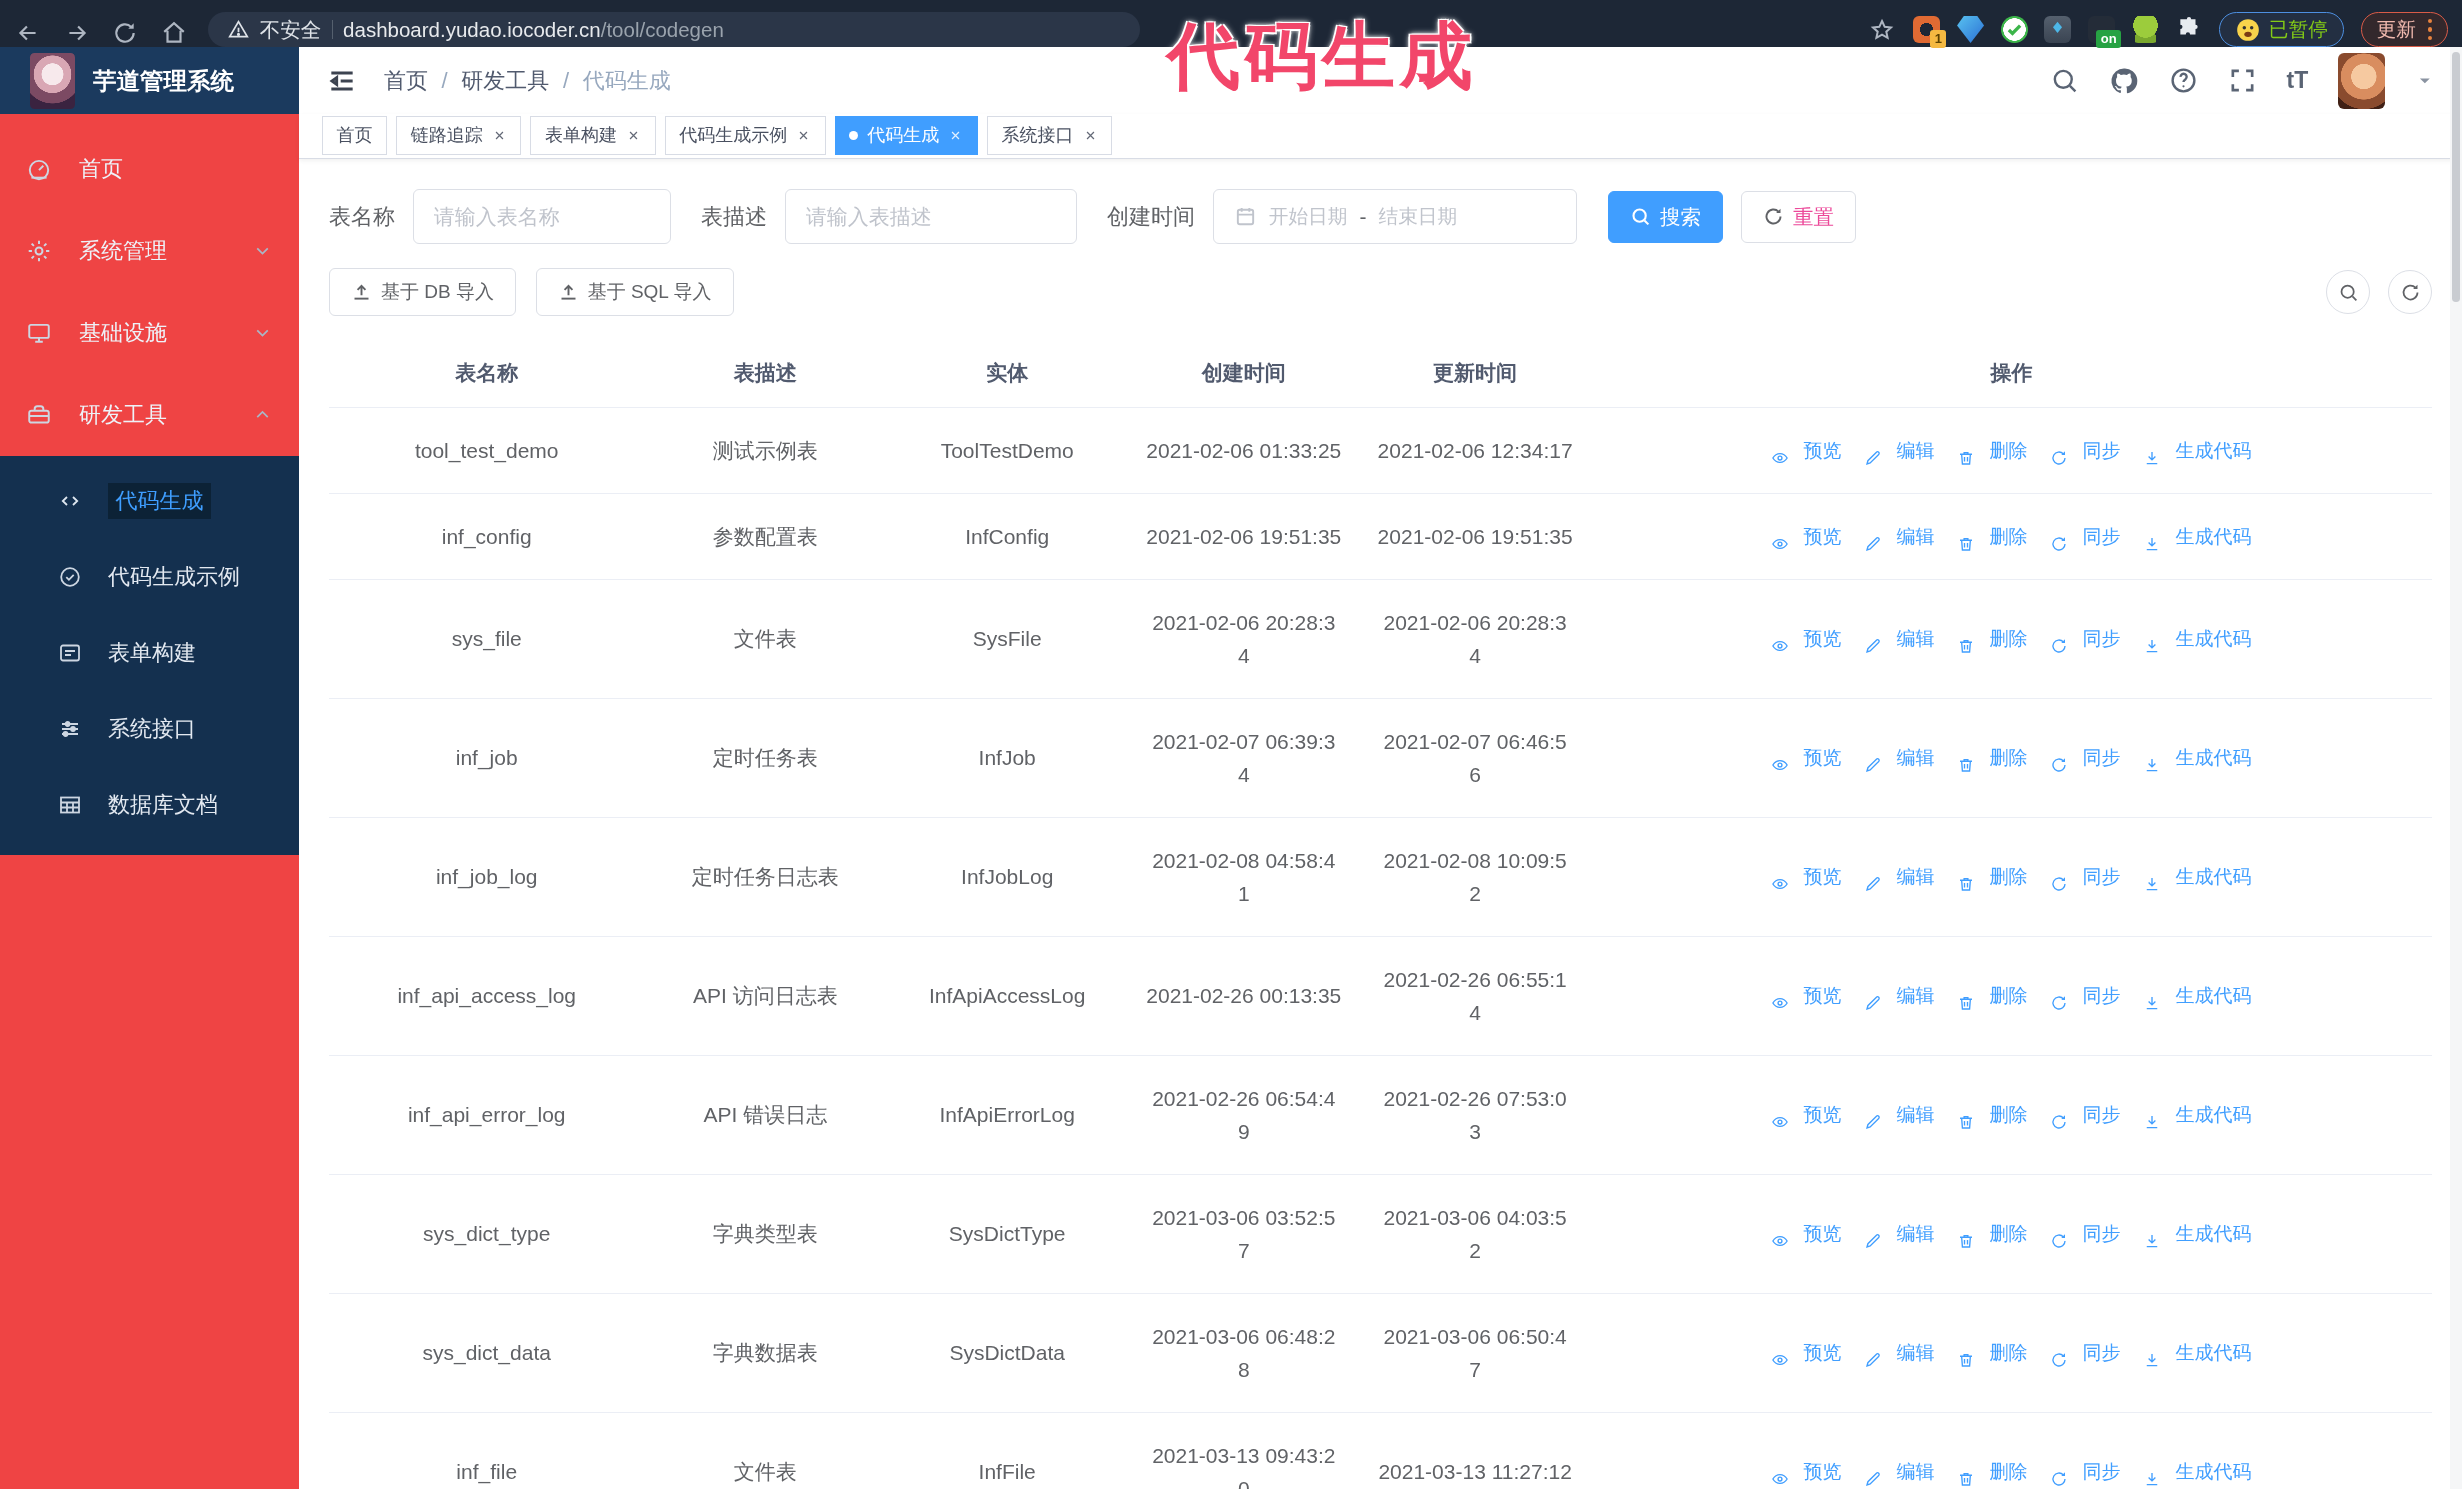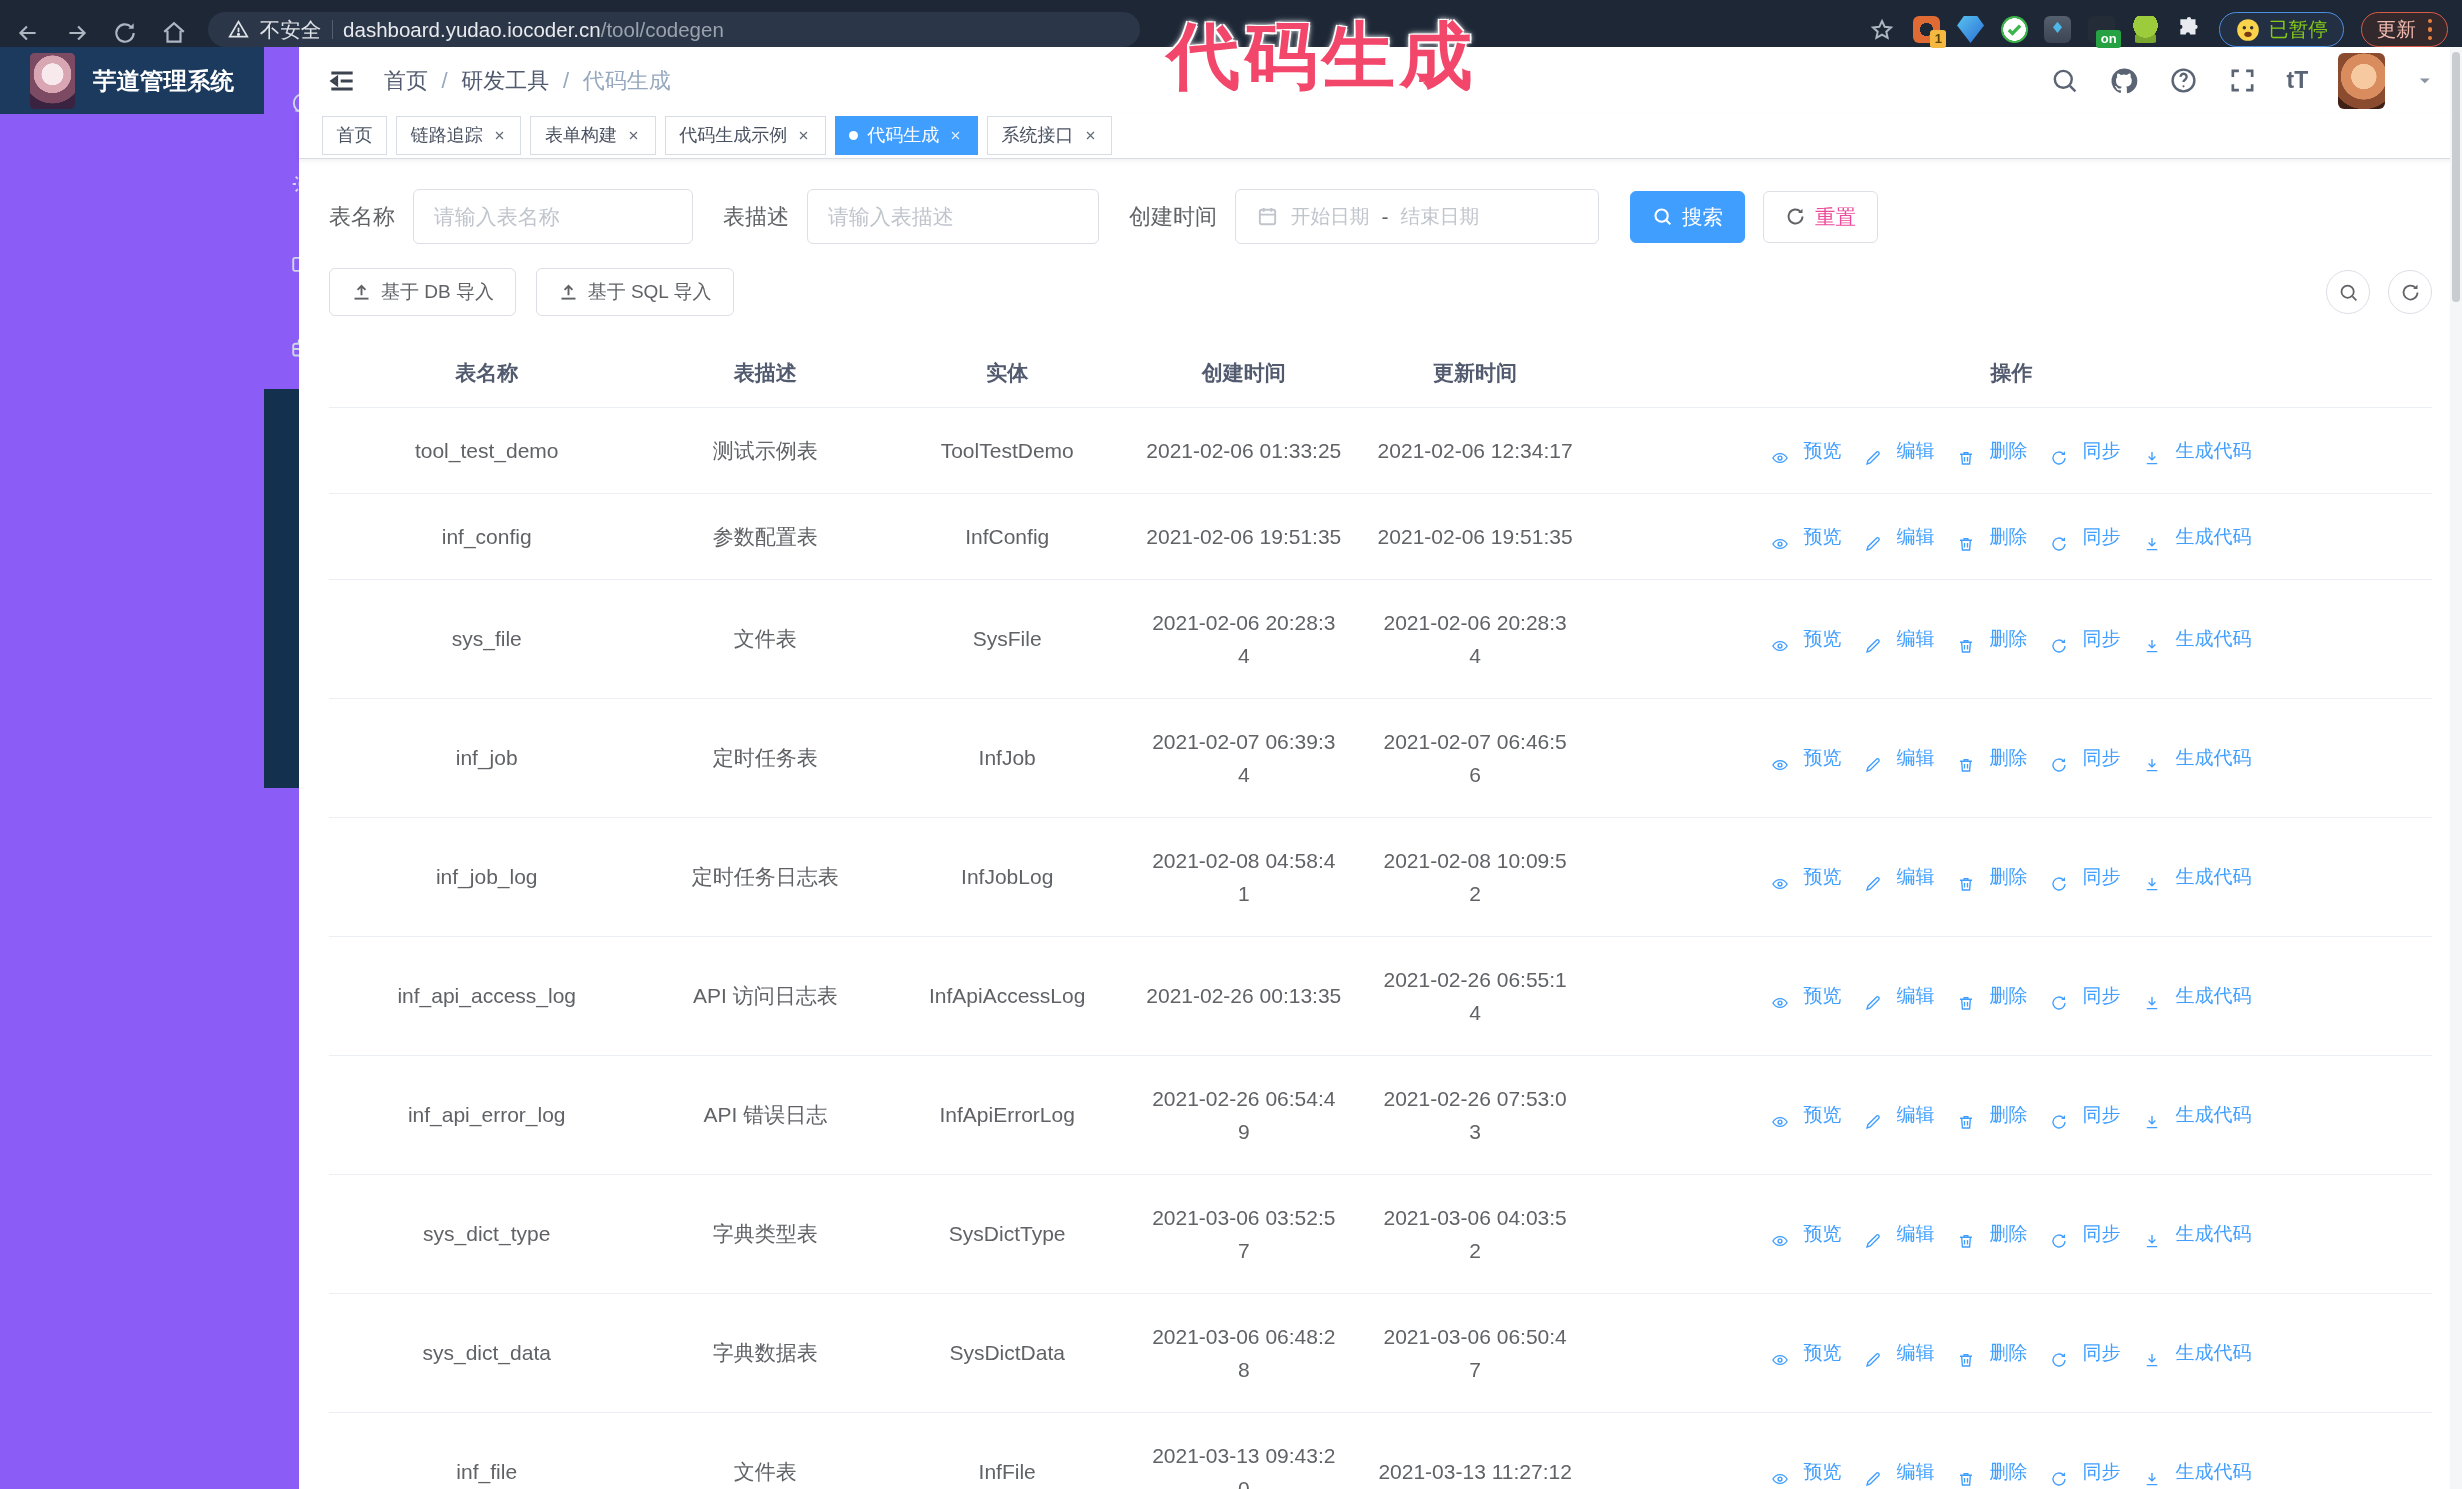--- a/index.html
+++ b/index.html
@@ -23,21 +23,21 @@
   .chip.update{border:1.5px solid #d95b47;background:#33282c;color:#f0b9ae;gap:12px}
   .dots{display:flex;flex-direction:column;gap:3.8px}
   .dots i{width:4.5px;height:4.5px;border-radius:50%;background:#e8823f}
 
   
   .annotation{position:absolute;left:1167px;top:7.6px;z-index:50;font-size:73px;font-weight:bold;color:#f2466a;letter-spacing:4.5px;
     text-shadow:0 0 4.5px #fff,0 0 7.6px #fff,1.5px 1.5px 0 #fff,-1.5px -1.5px 0 #fff,1.5px -1.5px 0 #fff,-1.5px 1.5px 0 #fff}
 
   
   .app{display:flex;height:1443px}
-  .sidebar{width:299px;background:#8b5cf6;flex:0 0 auto;display:flex;flex-direction:row}
+  .sidebar{width:299px;background:#ef4444;flex:0 0 auto;display:flex;flex-direction:column}
   .logo-row{height:67px;display:flex;align-items:center;gap:18px;padding:0 30px;background:#1b3a5e}
   .logo-img{width:45px;height:56px;border-radius:4.5px;background:
     radial-gradient(circle at 50% 38%,#f7e9ec 0 26%,#d9a7b4 27% 45%,#7c4a63 46% 70%,#3a2340 71% 100%)}
   .app-title{color:#fff;font-size:23.5px;font-weight:bold;white-space:nowrap}
   .menu{padding-top:13.6px}
   .menu-item{height:82px;display:flex;align-items:center;padding:0 26px;gap:27px;color:#eef2f8;font-size:22px;cursor:pointer}
   .menu-item .mi{color:#cdd6e2}
   .menu-item .chev{margin-left:auto;color:#aab6c6}
   .submenu{background:#14304f;padding:7.6px 0 12px}
   .sub-item{height:76px;display:flex;align-items:center;padding:0 26px 0 58px;gap:26px;color:#e3e9f1;font-size:22px;cursor:pointer}
@@ -68,21 +68,21 @@
   .tag .x{color:inherit;opacity:.85}
 
   
   .content{flex:1;padding:19.7px 30px 0;display:flex;flex-direction:column;min-height:0}
   .filters{display:flex;align-items:center;gap:18px;margin-top:10.6px}
   .f-label{font-size:22px;color:#606266;white-space:nowrap;margin-left:12px}
   .f-label:first-child{margin-left:0}
   .inp{height:55px;border:1.5px solid #dcdfe6;border-radius:6px;background:#fff;display:flex;align-items:center;padding:0 19.7px;font-size:21px;color:#606266}
   .inp input{border:none;outline:none;font-size:21px;color:#606266;width:100%;background:transparent;font-family:inherit}
   .inp input::placeholder{color:#c0c4cc}
-  .w-name{width:280px}
+  .w-name{width:258px}
   .w-desc{width:292px}
   .daterange{width:364px;gap:12px;color:#c0c4cc}
   .daterange .ph{font-size:19.7px;white-space:nowrap}
   .daterange .dash{color:#606266}
   .btn{height:52px;border-radius:6px;display:flex;align-items:center;gap:9px;padding:0 21px;font-size:20.5px;cursor:pointer;border:1.5px solid #dcdfe6;background:#fff;color:#ec4899;white-space:nowrap}
   .btn.primary{background:#409eff;border-color:#409eff;color:#fff}
   .toolbar{display:flex;align-items:center;gap:19.7px;margin-top:24px}
   .toolbar .btn{height:48px;font-size:19px;color:#606266}
   .tool-right{margin-left:auto;display:flex;gap:18px}
   .circle-btn{width:44px;height:44px;border-radius:50%;border:1.5px solid #dcdfe6;display:flex;align-items:center;justify-content:center;color:#606266;cursor:pointer;background:#fff}

